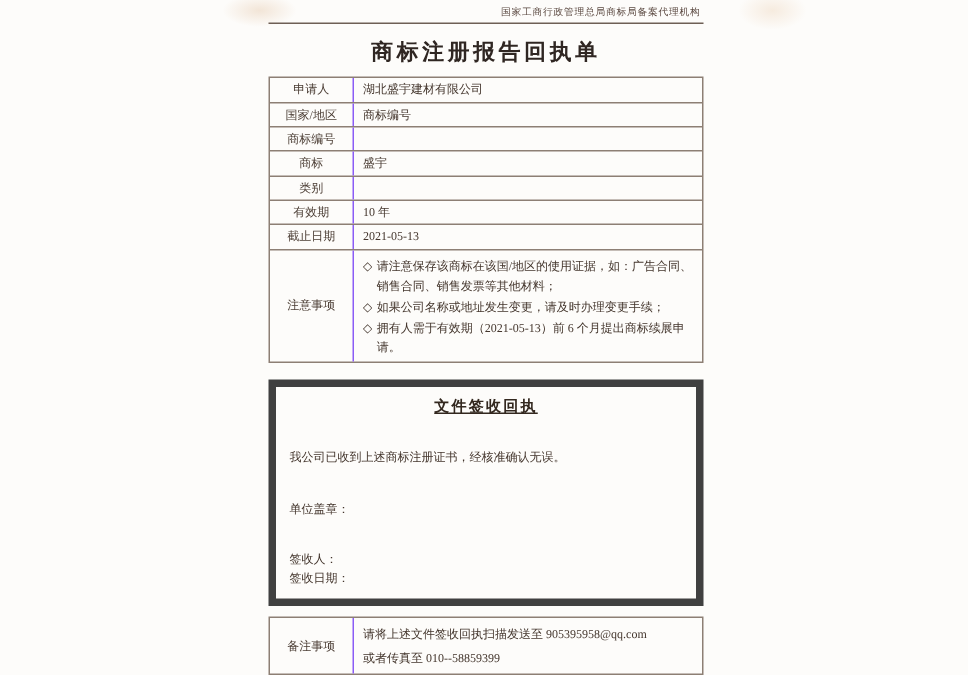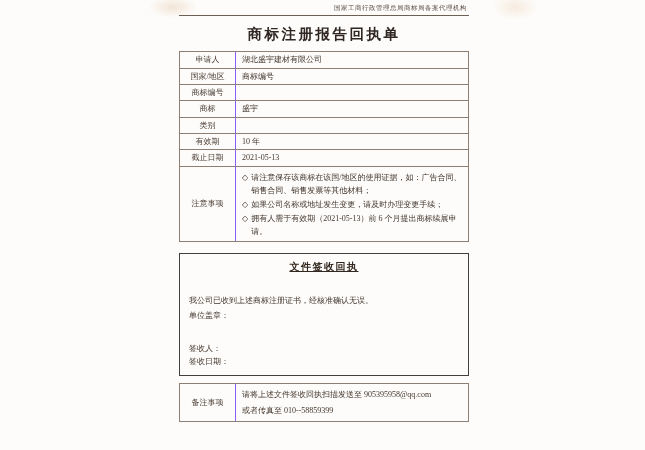--- a/index.html
+++ b/index.html
@@ -64,33 +64,33 @@
     padding:2px 6px;
     min-height:15.5px;
   }
   .notes-cell { display:block; padding:4px 6px 3px 6px; }
   .note-item { display:flex; gap:3px; line-height:1.65; font-size:8px; color:#43352c; }
   .note-item + .note-item { margin-top:1px; }
   .bullet { flex:0 0 auto; }
   
   .receipt {
     margin-top:11px;
-    border:1px solid #404040;
+    border:5px solid #404040;
     padding:6px 9px 8px 9px;
     min-height:88px;
   }
   .receipt-title {
     text-align:center;
     font-size:10px; font-weight:bold;
     letter-spacing:1.5px;
     text-decoration:underline;
     color:#33281f;
   }
   .receipt-statement { margin-top:21px; font-size:8px; color:#43352c; }
-  .stamp-line   { margin-top:4px; font-size:8px; color:#43352c; }
+  .stamp-line   { margin-top:24px; font-size:8px; color:#43352c; }
   .signer-line  { margin-top:22px; font-size:8px; color:#43352c; }
   .signdate-line{ margin-top:2px;  font-size:8px; color:#43352c; }
   
   .remarks-value { display:block; padding:5px 6px; }
   .remarks-line { font-size:8px; color:#43352c; line-height:1.4; }
   .remarks-line + .remarks-line { margin-top:4px; }
 </style>
 </head>
 <body>
 

